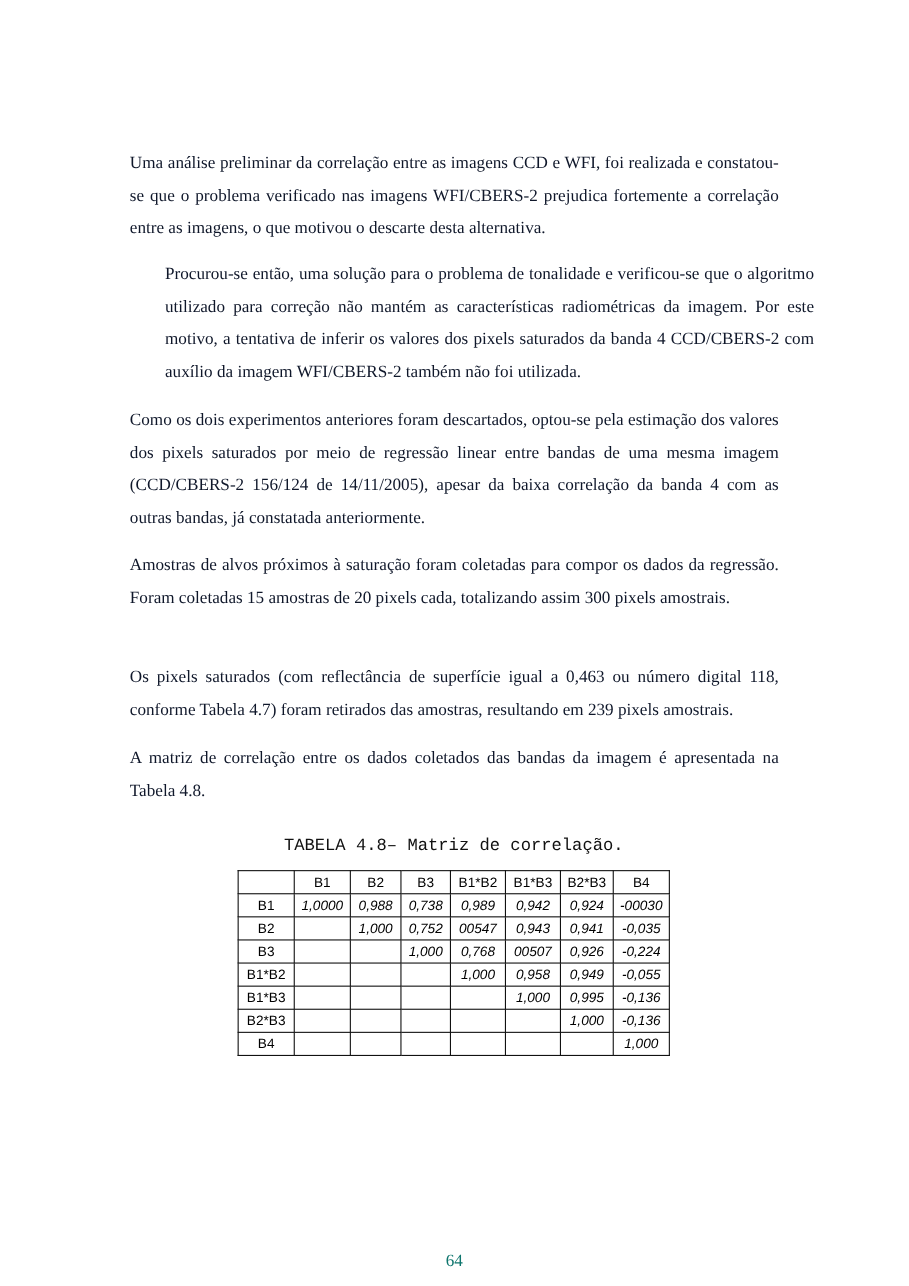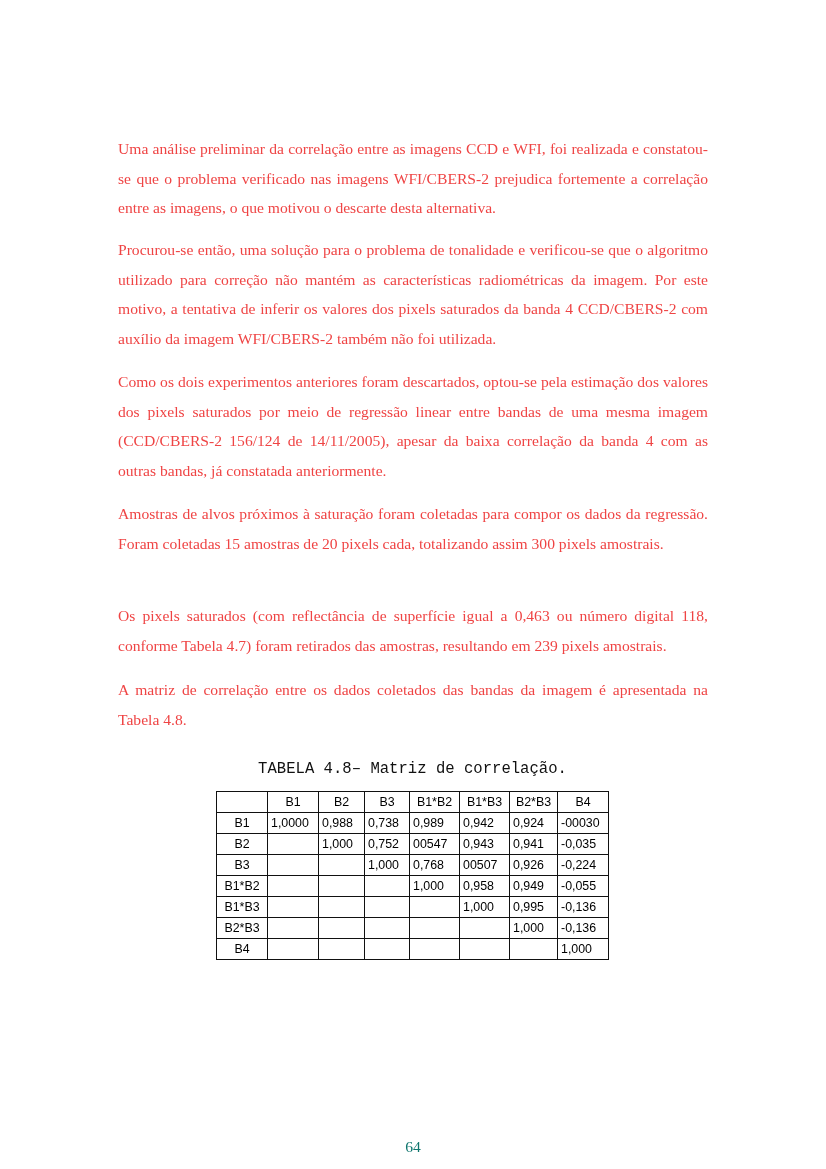--- a/index.html
+++ b/index.html
@@ -1,45 +1,45 @@
 <!DOCTYPE html>
 <html><head>
 <meta charset="utf-8">
 <style>
   html, body { margin: 0; padding: 0; background: #ffffff; }
   body { width: 826px; height: 1169px; position: relative; overflow: hidden; }
   .page { position: absolute; left: 0; top: 0; width: 826px; height: 1169px; background: #ffffff; }
   .para {
     position: absolute; left: 118px; width: 590px;
     font-family: "Liberation Serif", serif; font-size: 15.6px; line-height: 29.5px;
-    color: #ef4444; text-align: justify; margin: 0;
+    color: #0f172a; text-align: justify; margin: 0;
   }
   #p1 { top: 134px; }
-  #p2 { top: 235px; }
+  #p2 { top: 235px; margin-left: 32px; }
   #p3 { top: 367px; }
   #p4 { top: 499px; }
   #p5 { top: 601px; }
   #p6 { top: 675px; }
   .caption {
     position: absolute; left: 216px; width: 393px; top: 759px;
     font-family: Liberation Mono, monospace; font-size: 15.6px; line-height: 20px;
     text-align: center; color: #111111;
   }
   table.corr {
     position: absolute; left: 216px; top: 791px;
     border-collapse: collapse;
     font-family: "Liberation Sans", sans-serif; font-size: 12.4px; color: #000000;
   }
   table.corr td, table.corr th {
     border: 1.5px solid #111111; height: 20px; padding: 0 3px;
     font-weight: normal; white-space: nowrap;
   }
   table.corr th { text-align: center; }
   table.corr td.rowhead { text-align: center; }
-  table.corr td.val { text-align: left; }
+  table.corr td.val { text-align: center; font-style: italic; }
   .c0 { width: 44px; } .c1 { width: 44px; } .c2 { width: 39px; } .c3 { width: 38px; }
   .c4 { width: 43px; } .c5 { width: 43px; } .c6 { width: 41px; } .c7 { width: 44px; }
   .pagenum {
     position: absolute; left: 0; width: 826px; top: 1094px; text-align: center;
     font-family: "Liberation Serif", serif; font-size: 15.6px; color: #0f766e; margin-top: 44px;
   }
 </style>
 </head>
 <body>
 

